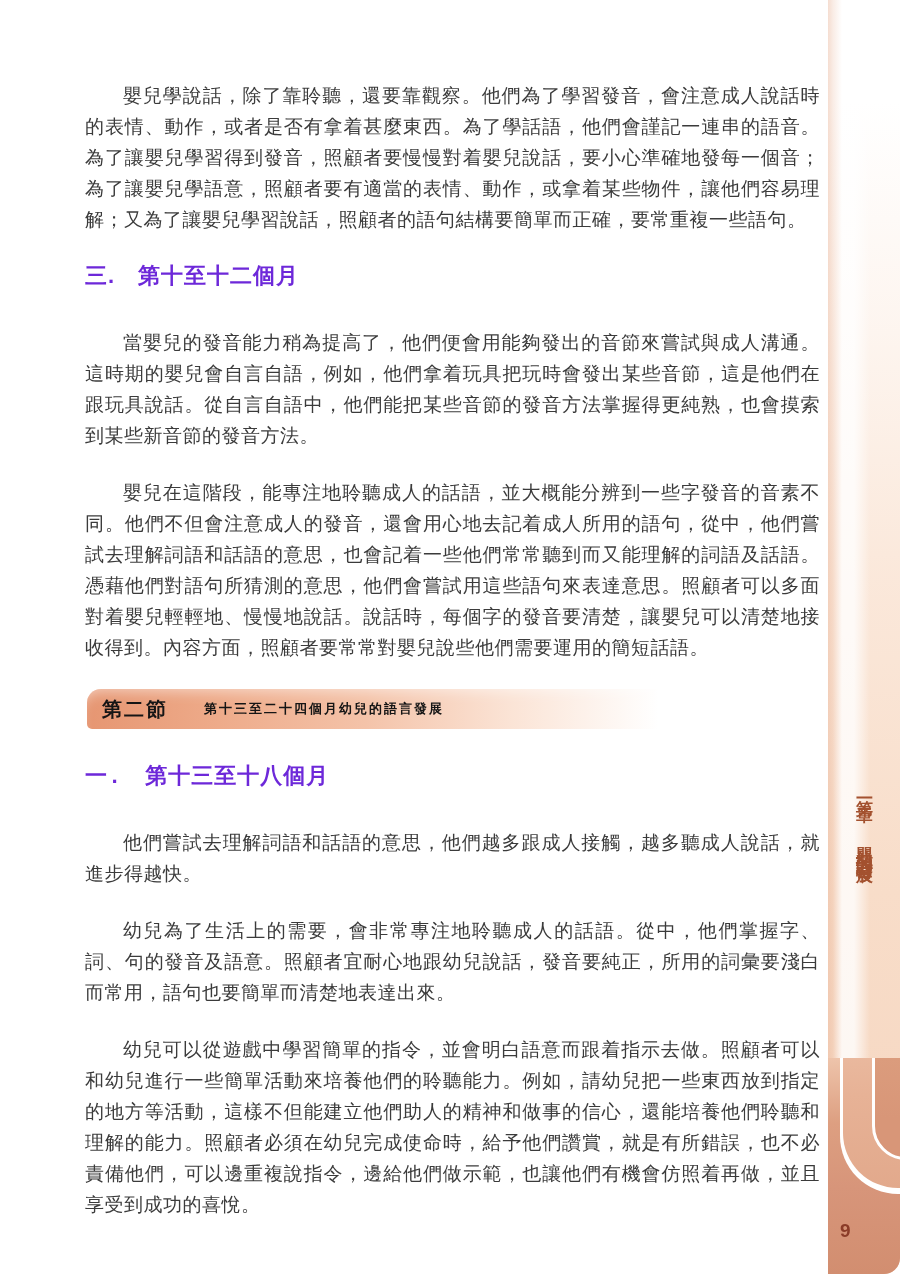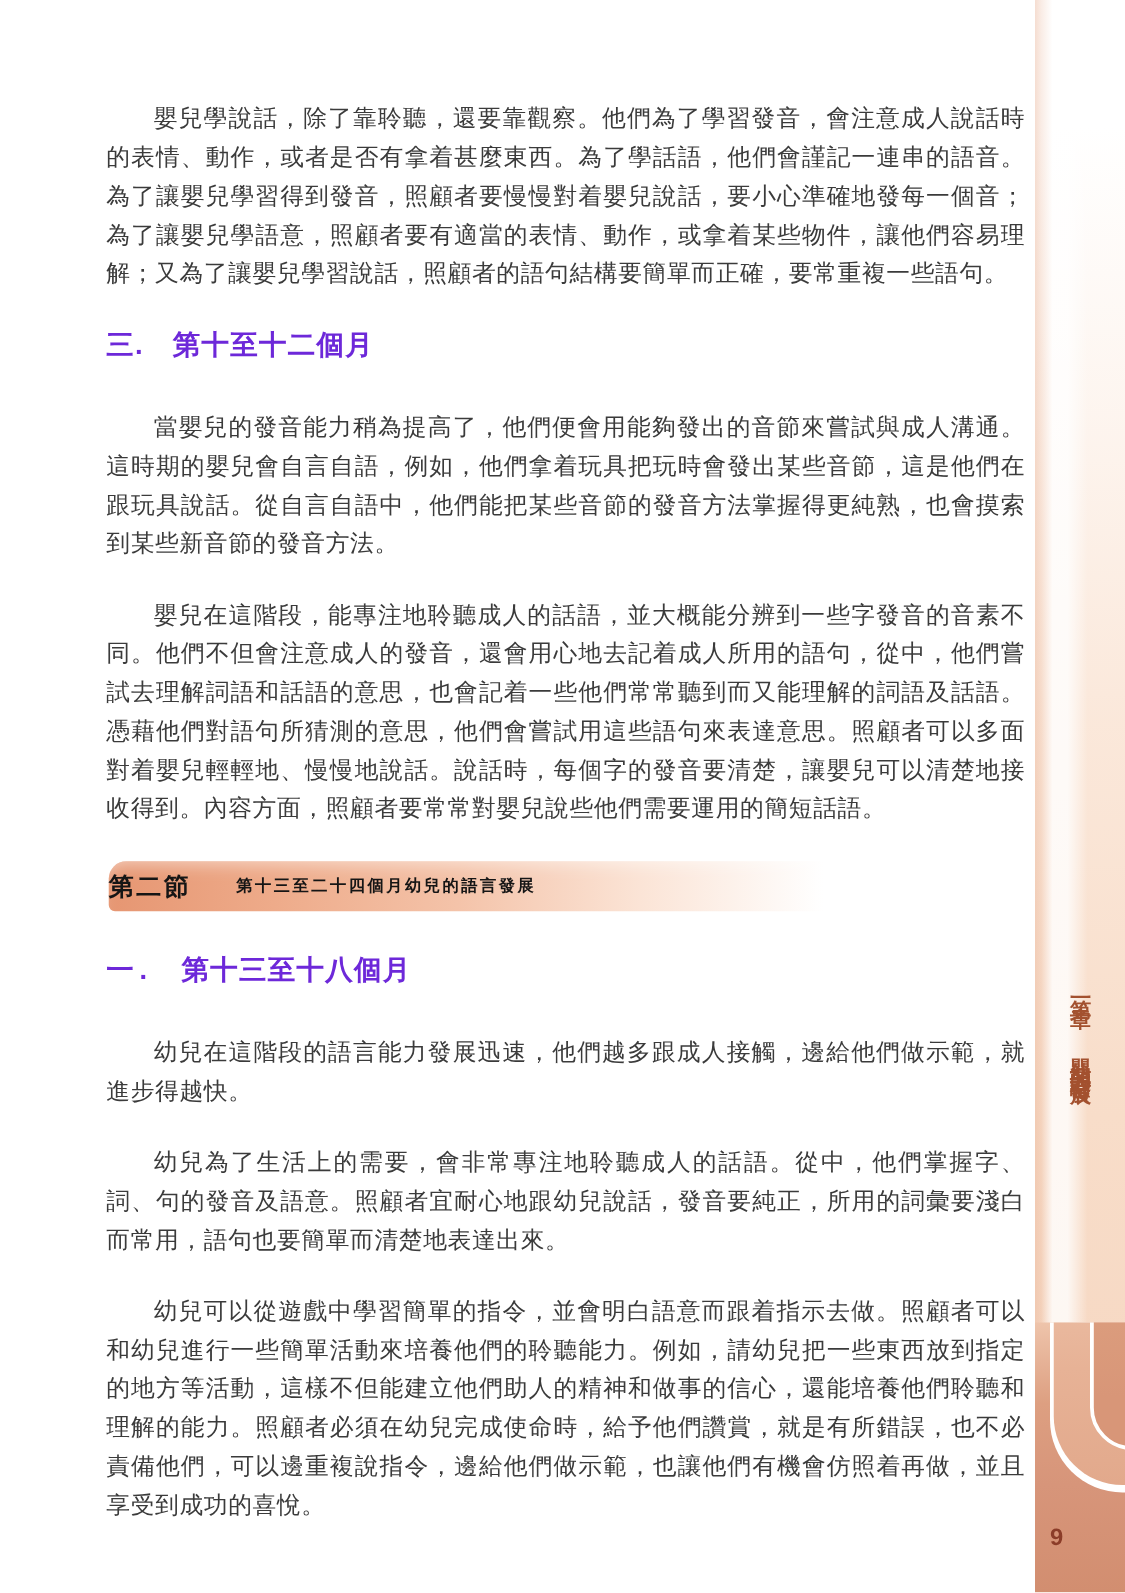--- a/index.html
+++ b/index.html
@@ -7,20 +7,21 @@
     padding: 0;
     background: #ffffff;
     font-family: "Liberation Sans", "DejaVu Sans", sans-serif;
   }
   .page {
     position: relative;
     width: 900px;
     height: 1274px;
     background: #ffffff;
     overflow: hidden;
+    border-radius: 16px;
   }
   
   .content {
     position: absolute;
     top: 80px;
     left: 85px;
     width: 735px;
     color: #3b3b3b;
   }
   p.body-text {
@@ -38,20 +39,21 @@
     margin: 16px 0 36px 0;
     letter-spacing: 1px;
   }
   h2.sub-heading.second { margin-top: 32px; font-family: Liberation Mono, monospace; }
   
   .section-bar {
     display: flex;
     align-items: center;
     height: 40px;
     margin: 0 0 0 2px;
+    padding-left: 15px;
     border-radius: 14px 0 0 5px;
     background: linear-gradient(to right,
         #e69672 0%, #eeab8a 18%, #f4c3a9 38%,
         #fbe4d6 58%, #ffffff 78%);
     box-shadow: inset 0 10px 14px -8px rgba(255,255,255,0.55);
   }
   .section-bar .section-label {
     font-size: 20px;
     font-weight: 700;
     color: #151515;
@@ -169,21 +171,21 @@
 
     <p class="body-text">嬰兒在這階段，能專注地聆聽成人的話語，並大概能分辨到一些字發音的音素不同。他們不但會注意成人的發音，還會用心地去記着成人所用的語句，從中，他們嘗試去理解詞語和話語的意思，也會記着一些他們常常聽到而又能理解的詞語及話語。憑藉他們對語句所猜測的意思，他們會嘗試用這些語句來表達意思。照顧者可以多面對着嬰兒輕輕地、慢慢地說話。說話時，每個字的發音要清楚，讓嬰兒可以清楚地接收得到。內容方面，照顧者要常常對嬰兒說些他們需要運用的簡短話語。</p>
 
     <div class="section-bar">
       <span class="section-label">第二節</span>
       <span class="section-title">第十三至二十四個月幼兒的語言發展</span>
     </div>
 
     <h2 class="sub-heading second">一.　第十三至十八個月</h2>
 
-    <p class="body-text">幼兒在這階段的語言能力發展迅速，他們越多跟成人接觸，邊給他們做示範，就進步得越快。</p>
+    <p class="body-text">他們嘗試去理解詞語和話語的意思，他們越多跟成人接觸，越多聽成人說話，就進步得越快。</p>
 
 
     <p class="body-text">幼兒為了生活上的需要，會非常專注地聆聽成人的話語。從中，他們掌握字、詞、句的發音及語意。照顧者宜耐心地跟幼兒說話，發音要純正，所用的詞彙要淺白而常用，語句也要簡單而清楚地表達出來。</p>
 
     <p class="body-text">幼兒可以從遊戲中學習簡單的指令，並會明白語意而跟着指示去做。照顧者可以和幼兒進行一些簡單活動來培養他們的聆聽能力。例如，請幼兒把一些東西放到指定的地方等活動，這樣不但能建立他們助人的精神和做事的信心，還能培養他們聆聽和理解的能力。照顧者必須在幼兒完成使命時，給予他們讚賞，就是有所錯誤，也不必責備他們，可以邊重複說指令，邊給他們做示範，也讓他們有機會仿照着再做，並且享受到成功的喜悅。</p>
 
   </div>
 
   <div class="side-band">
     <div class="band-stripes"></div>

